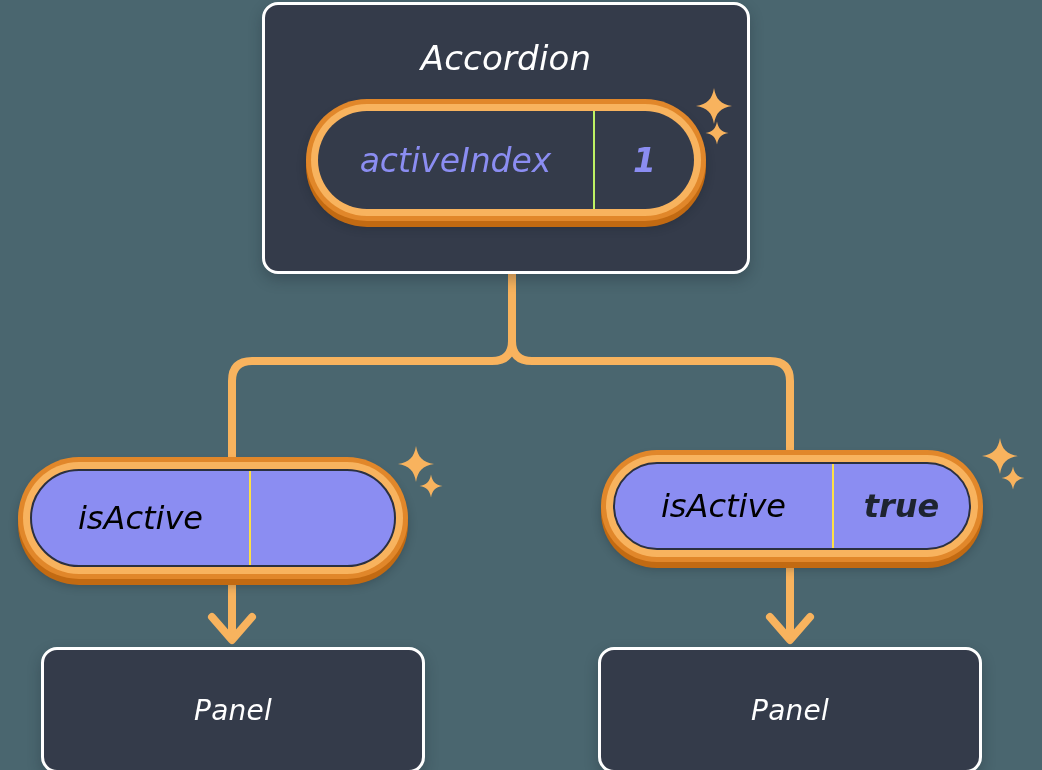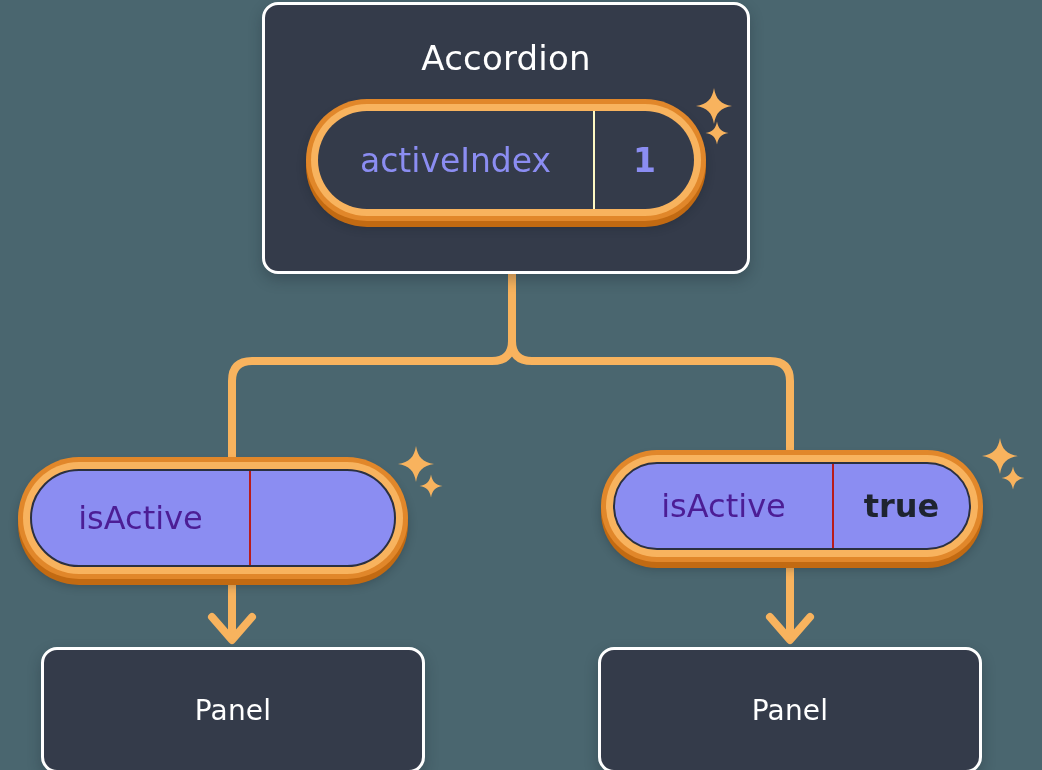--- a/index.html
+++ b/index.html
@@ -12,20 +12,21 @@
     height: 770px;
     background: #4a666f;
     font-family: "DejaVu Sans", "Liberation Sans", sans-serif;
     overflow: hidden;
     position: relative;
   }
   #stage {
     position: relative;
     width: 1042px;
     height: 770px;
+    font-style: italic;
   }
 
   
   #connectors {
     position: absolute;
     left: 0;
     top: 0;
     width: 1042px;
     height: 770px;
     pointer-events: none;
@@ -119,39 +120,39 @@
     height: 122px;
   }
   #pill-active-index .body {
     background: #343b4a;
   }
   #pill-active-index .cell-key {
     flex: 0 0 277px;
     color: #8b8df2;
     font-size: 33px;
     font-weight: 400;
-    border-right: 2px solid #fef9c3;
+    border-right: 2px solid #bef264;
   }
   #pill-active-index .cell-val {
     flex: 1 1 auto;
     color: #8b8df2;
     font-size: 33px;
     font-weight: bold;
   }
 
   
   .pill-state .body {
     background: #8b8df2;
     border: 2px solid #2b3040;
   }
   .pill-state .cell-key {
-    color: #4c1d95;
+    color: #000000;
     font-size: 32px;
     font-weight: 400;
-    border-right: 2px solid #b91c1c;
+    border-right: 2px solid #fde047;
   }
   .pill-state .cell-val {
     color: #1e2430;
     font-size: 32px;
     font-weight: bold;
   }
 
   #pill-is-active-left {
     left: 18px;
     top: 457px;

